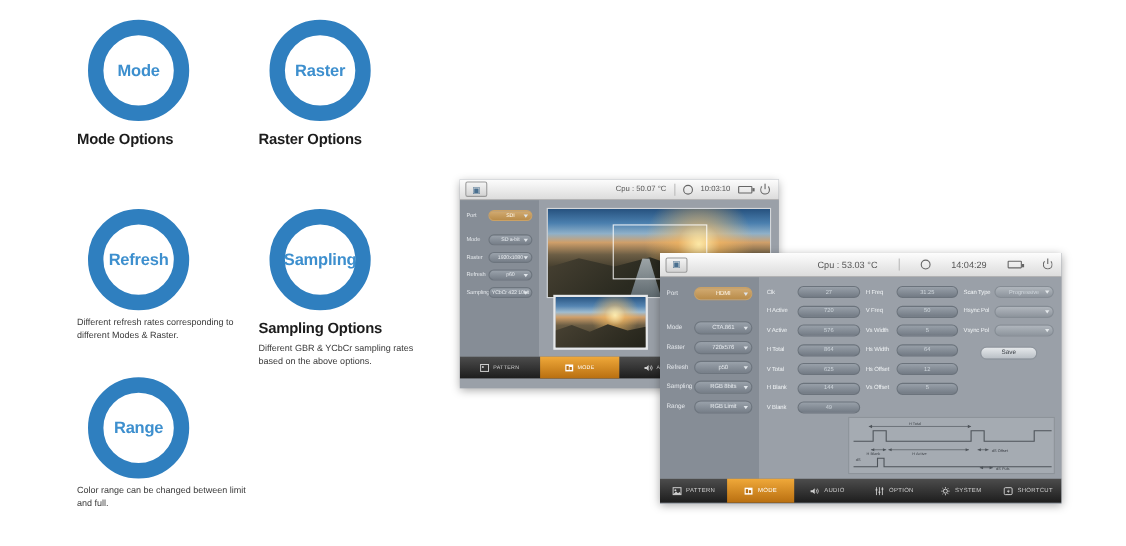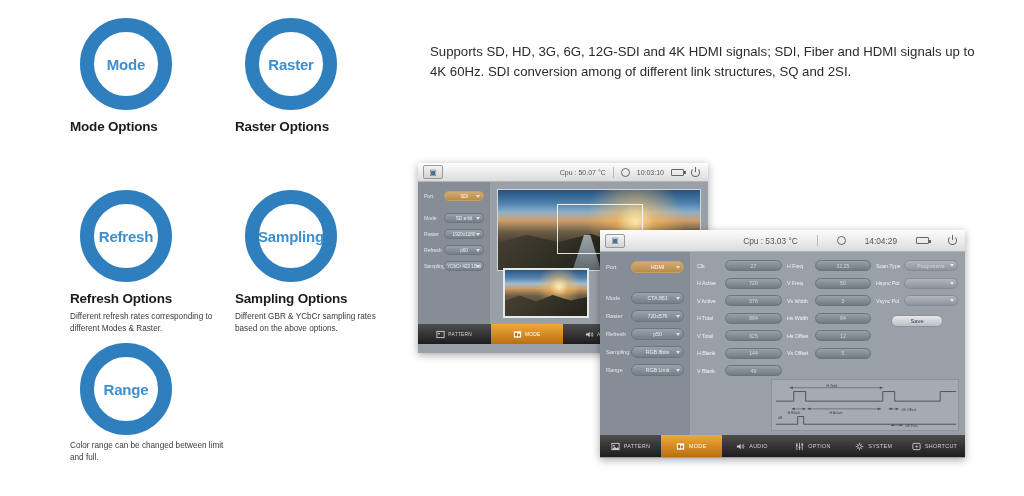--- a/index.html
+++ b/index.html
@@ -247,21 +247,20 @@
     <div class="ring" style="--ring: #2f7fbf;">
       <span style="color: rgb(61, 143, 206);">Raster</span>
     </div>
     <h3>Raster Options</h3>
   </div>
 
   <div class="feat f-refresh">
     <div class="ring" style="--ring: #2f7fbf;">
       <span style="color: rgb(61, 143, 206);">Refresh</span>
     </div>
-    <h3>Refresh Options</h3>
     <p>Different refresh rates corresponding to different Modes &amp; Raster.</p>
   </div>
 
   <div class="feat f-sampling">
     <div class="ring" style="--ring: #2f7fbf;">
       <span style="color: rgb(61, 143, 206);">Sampling</span>
     </div>
     <h3>Sampling Options</h3>
     <p>Different GBR &amp; YCbCr sampling rates based on the above options.</p>
   </div>
@@ -269,21 +268,20 @@
   <div class="feat f-range">
     <div class="ring" style="--ring: #2f7fbf;">
       <span style="color: rgb(61, 143, 206);">Range</span>
     </div>
     <p>Color range can be changed between limit and full.</p>
   </div>
 
 </div>
 
 <div id="headline">
-  <p>Supports SD, HD, 3G, 6G, 12G-SDI and 4K HDMI signals; SDI, Fiber and HDMI signals up to 4K 60Hz. SDI conversion among of different link structures, SQ and 2SI.</p>
 </div>
 
 <div class="device" id="panel1">
   <div class="titlebar">
     <div class="tb-logo">▣</div>
     <div class="tb-right">
       <span>Cpu : 50.07 °C</span>
       <span class="tb-sep"></span>
       <span class="icon-clock"></span>
       <span>10:03:10</span>

